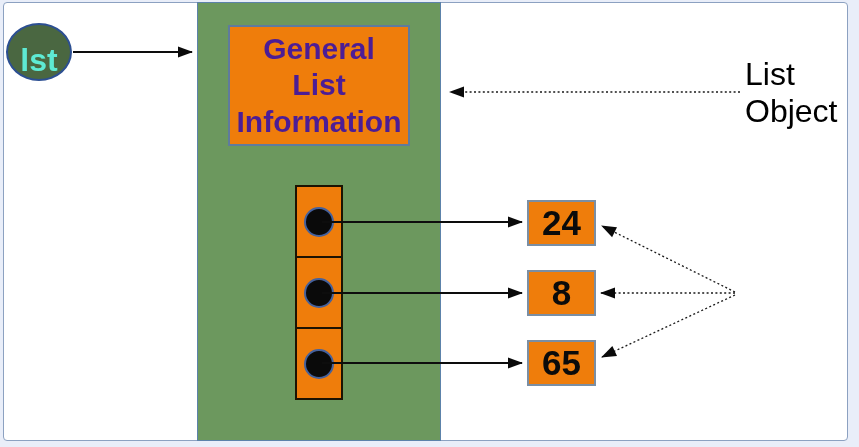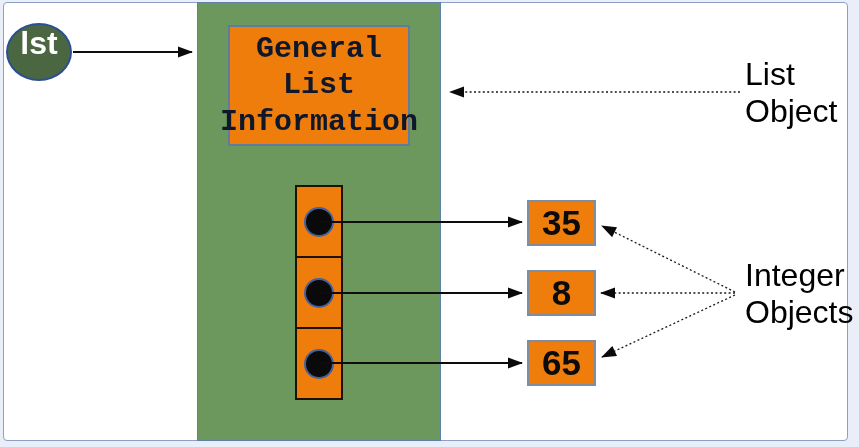--- a/index.html
+++ b/index.html
@@ -20,45 +20,44 @@
     box-sizing: border-box;
   }
 
   .lst-circle {
     position: absolute; left: 6px; top: 23px;
     width: 66px; height: 58px;
     background: #4a6741;
     border: 2.5px solid #2c4f92;
     border-radius: 50%;
     box-sizing: border-box;
-    display: flex; align-items: flex-start; justify-content: center;
-    color: #ffffff;
+    display: flex; align-items: flex-end; justify-content: center;
+    color: #5eead4;
     font-size: 32px; font-weight: bold;
   }
 
   .list-rect {
     position: absolute; left: 197px; top: 2px;
     width: 244px; height: 439px;
     background: #6c985e;
     border: 1.5px solid #5c82aa;
     box-sizing: border-box;
   }
 
   .info-box {
     position: absolute; left: 228px; top: 25px;
     width: 182px; height: 121px;
     background: #ef7d0b;
     border: 2px solid #5f7b9d;
     box-sizing: border-box;
     display: flex; align-items: center; justify-content: center;
     text-align: center;
     font-size: 30px; font-weight: bold; line-height: 1.22;
-    color: #0f172a;
+    color: #4c1d95;
     white-space: pre-line;
-    font-family: Liberation Mono, monospace;
   }
 
   .slots { position: absolute; left: 295px; top: 185px; width: 48px; }
   .slot {
     width: 48px; height: 73px;
     margin-top: -2px;
     background: #ef7d0b;
     border: 2px solid #1c1302;
     box-sizing: border-box;
     display: flex; align-items: center; justify-content: center;
@@ -127,34 +126,32 @@
     </div>
     <div class="slot">
       <span class="dot"></span>
     </div>
     <div class="slot">
       <span class="dot"></span>
     </div>
   </div>
 
   <div class="num-box n0">
-    <span>35</span>
+    <span>24</span>
   </div>
   <div class="num-box n1">
     <span>8</span>
   </div>
   <div class="num-box n2">
     <span>65</span>
   </div>
 
   <div class="annotation list-object">List
 Object</div>
 
-  <div class="annotation integer-objects">Integer
-Objects</div>
 
   <svg class="overlay" viewBox="0 0 859 447" xmlns="http://www.w3.org/2000/svg">
     <defs>
       <marker id="ah" markerUnits="userSpaceOnUse" markerWidth="17" markerHeight="13" refX="15" refY="6.5" orient="auto">
         <path d="M1,1 L16,6.5 L1,12 Z" fill="#0a0a0a"></path>
       </marker>
     </defs>
 
     <line class="solid-line" x1="73" y1="52" x2="192" y2="52" marker-end="url(#ah)"></line>
 

